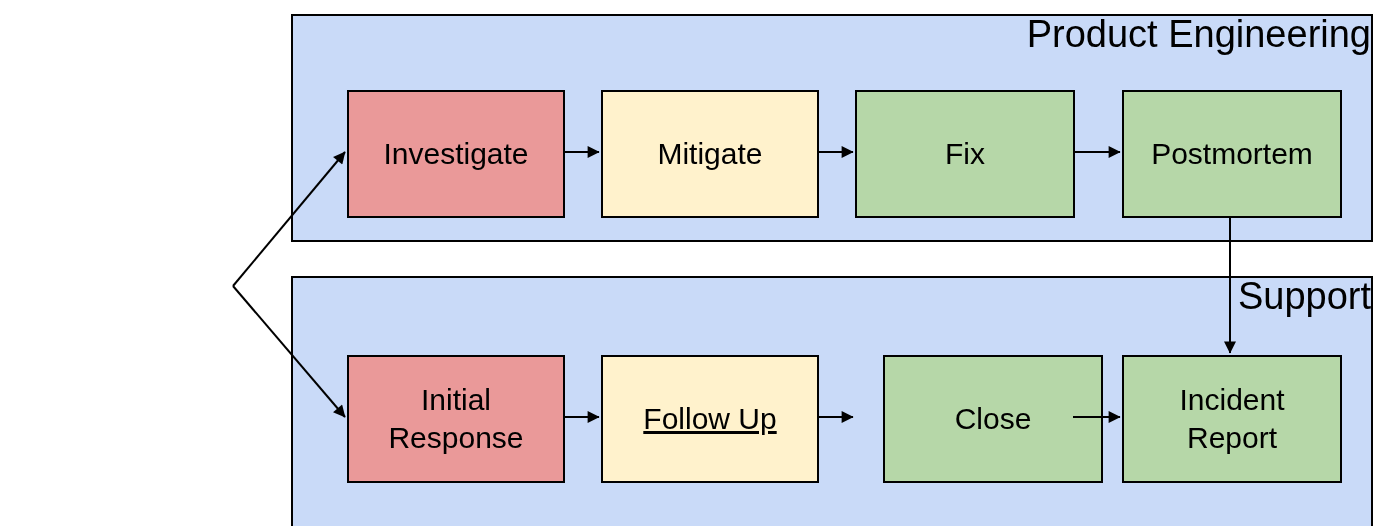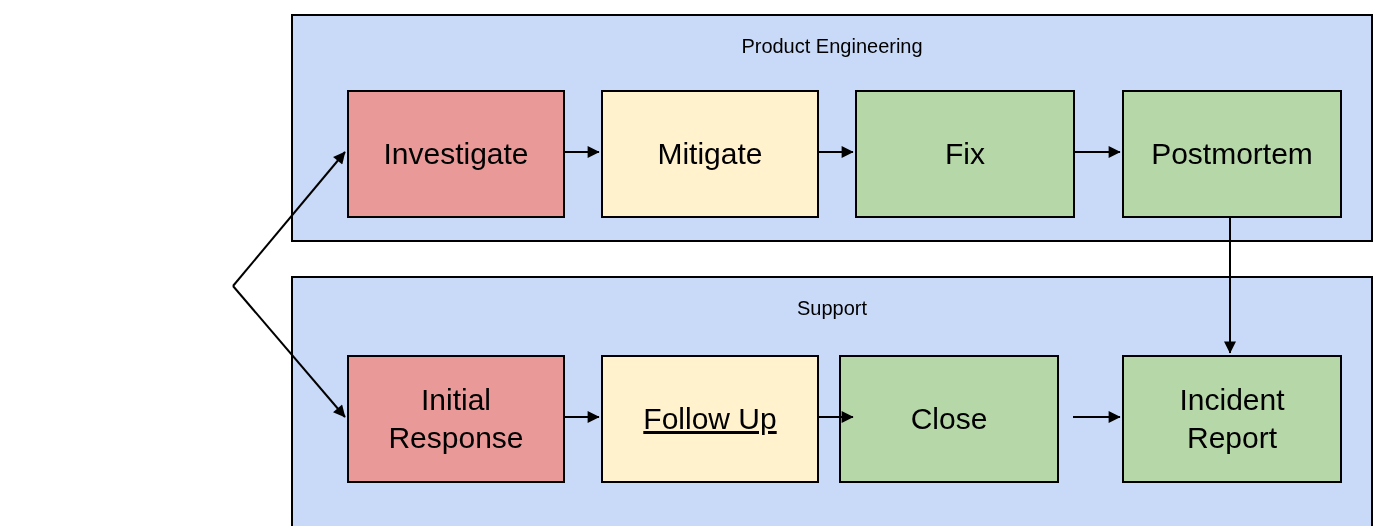--- a/index.html
+++ b/index.html
@@ -13,23 +13,23 @@
   }
   .lane{
     position:absolute;
     background:var(--c-lane,#C9DAF8);
     border:2px solid var(--c-border,#000000);
     box-sizing:border-box;
   }
   #lane-product-engineering{left:291px;top:14px;width:1082px;height:228px;}
   #lane-support{left:291px;top:276px;width:1082px;height:260px;}
   .lane-title{
-    margin-top:12px;
-    text-align:center;
-    font-size:20px;
+    margin-top:0;
+    text-align:right;
+    font-size:38px;
     line-height:36px;
   }
   .node{
     position:absolute;
     display:flex;align-items:center;justify-content:center;
     text-align:center;
     border:2px solid var(--c-border,#000000);
     box-sizing:border-box;
     font-size:30px;line-height:38px;
     padding:0 12px;
@@ -38,21 +38,21 @@
   [data-fill="yellow"]{background:var(--c-yellow,#FFF2CC);text-align:right;}
   [data-fill="green"]{background:var(--c-green,#B6D7A8);}
   #n-incident-detection{left:13px;top:220px;width:220px;height:132px;}
   
   #n-investigate{left:54px;top:74px;width:218px;height:128px;}
   #n-mitigate{left:308px;top:74px;width:218px;height:128px;}
   #n-fix{left:562px;top:74px;width:220px;height:128px;text-align:center;}
   #n-postmortem{left:829px;top:74px;width:220px;height:128px;}
   #n-initial-response{left:54px;top:77px;width:218px;height:128px;}
   #n-follow-up{left:308px;top:77px;width:218px;height:128px;text-decoration:underline;}
-  #n-close{left:546px;top:77px;width:220px;height:128px;}
+  #n-close{left:590px;top:77px;width:220px;height:128px;}
   #n-incident-report{left:829px;top:77px;width:220px;height:128px;}
   .edges{
     position:absolute;left:0;top:0;
     pointer-events:none;
   }
   .edges line{stroke:var(--c-arrow,#000000);stroke-width:2;}
   .edges marker path{fill:var(--c-arrow,#000000);}
 </style>
 </head>
 <body>

